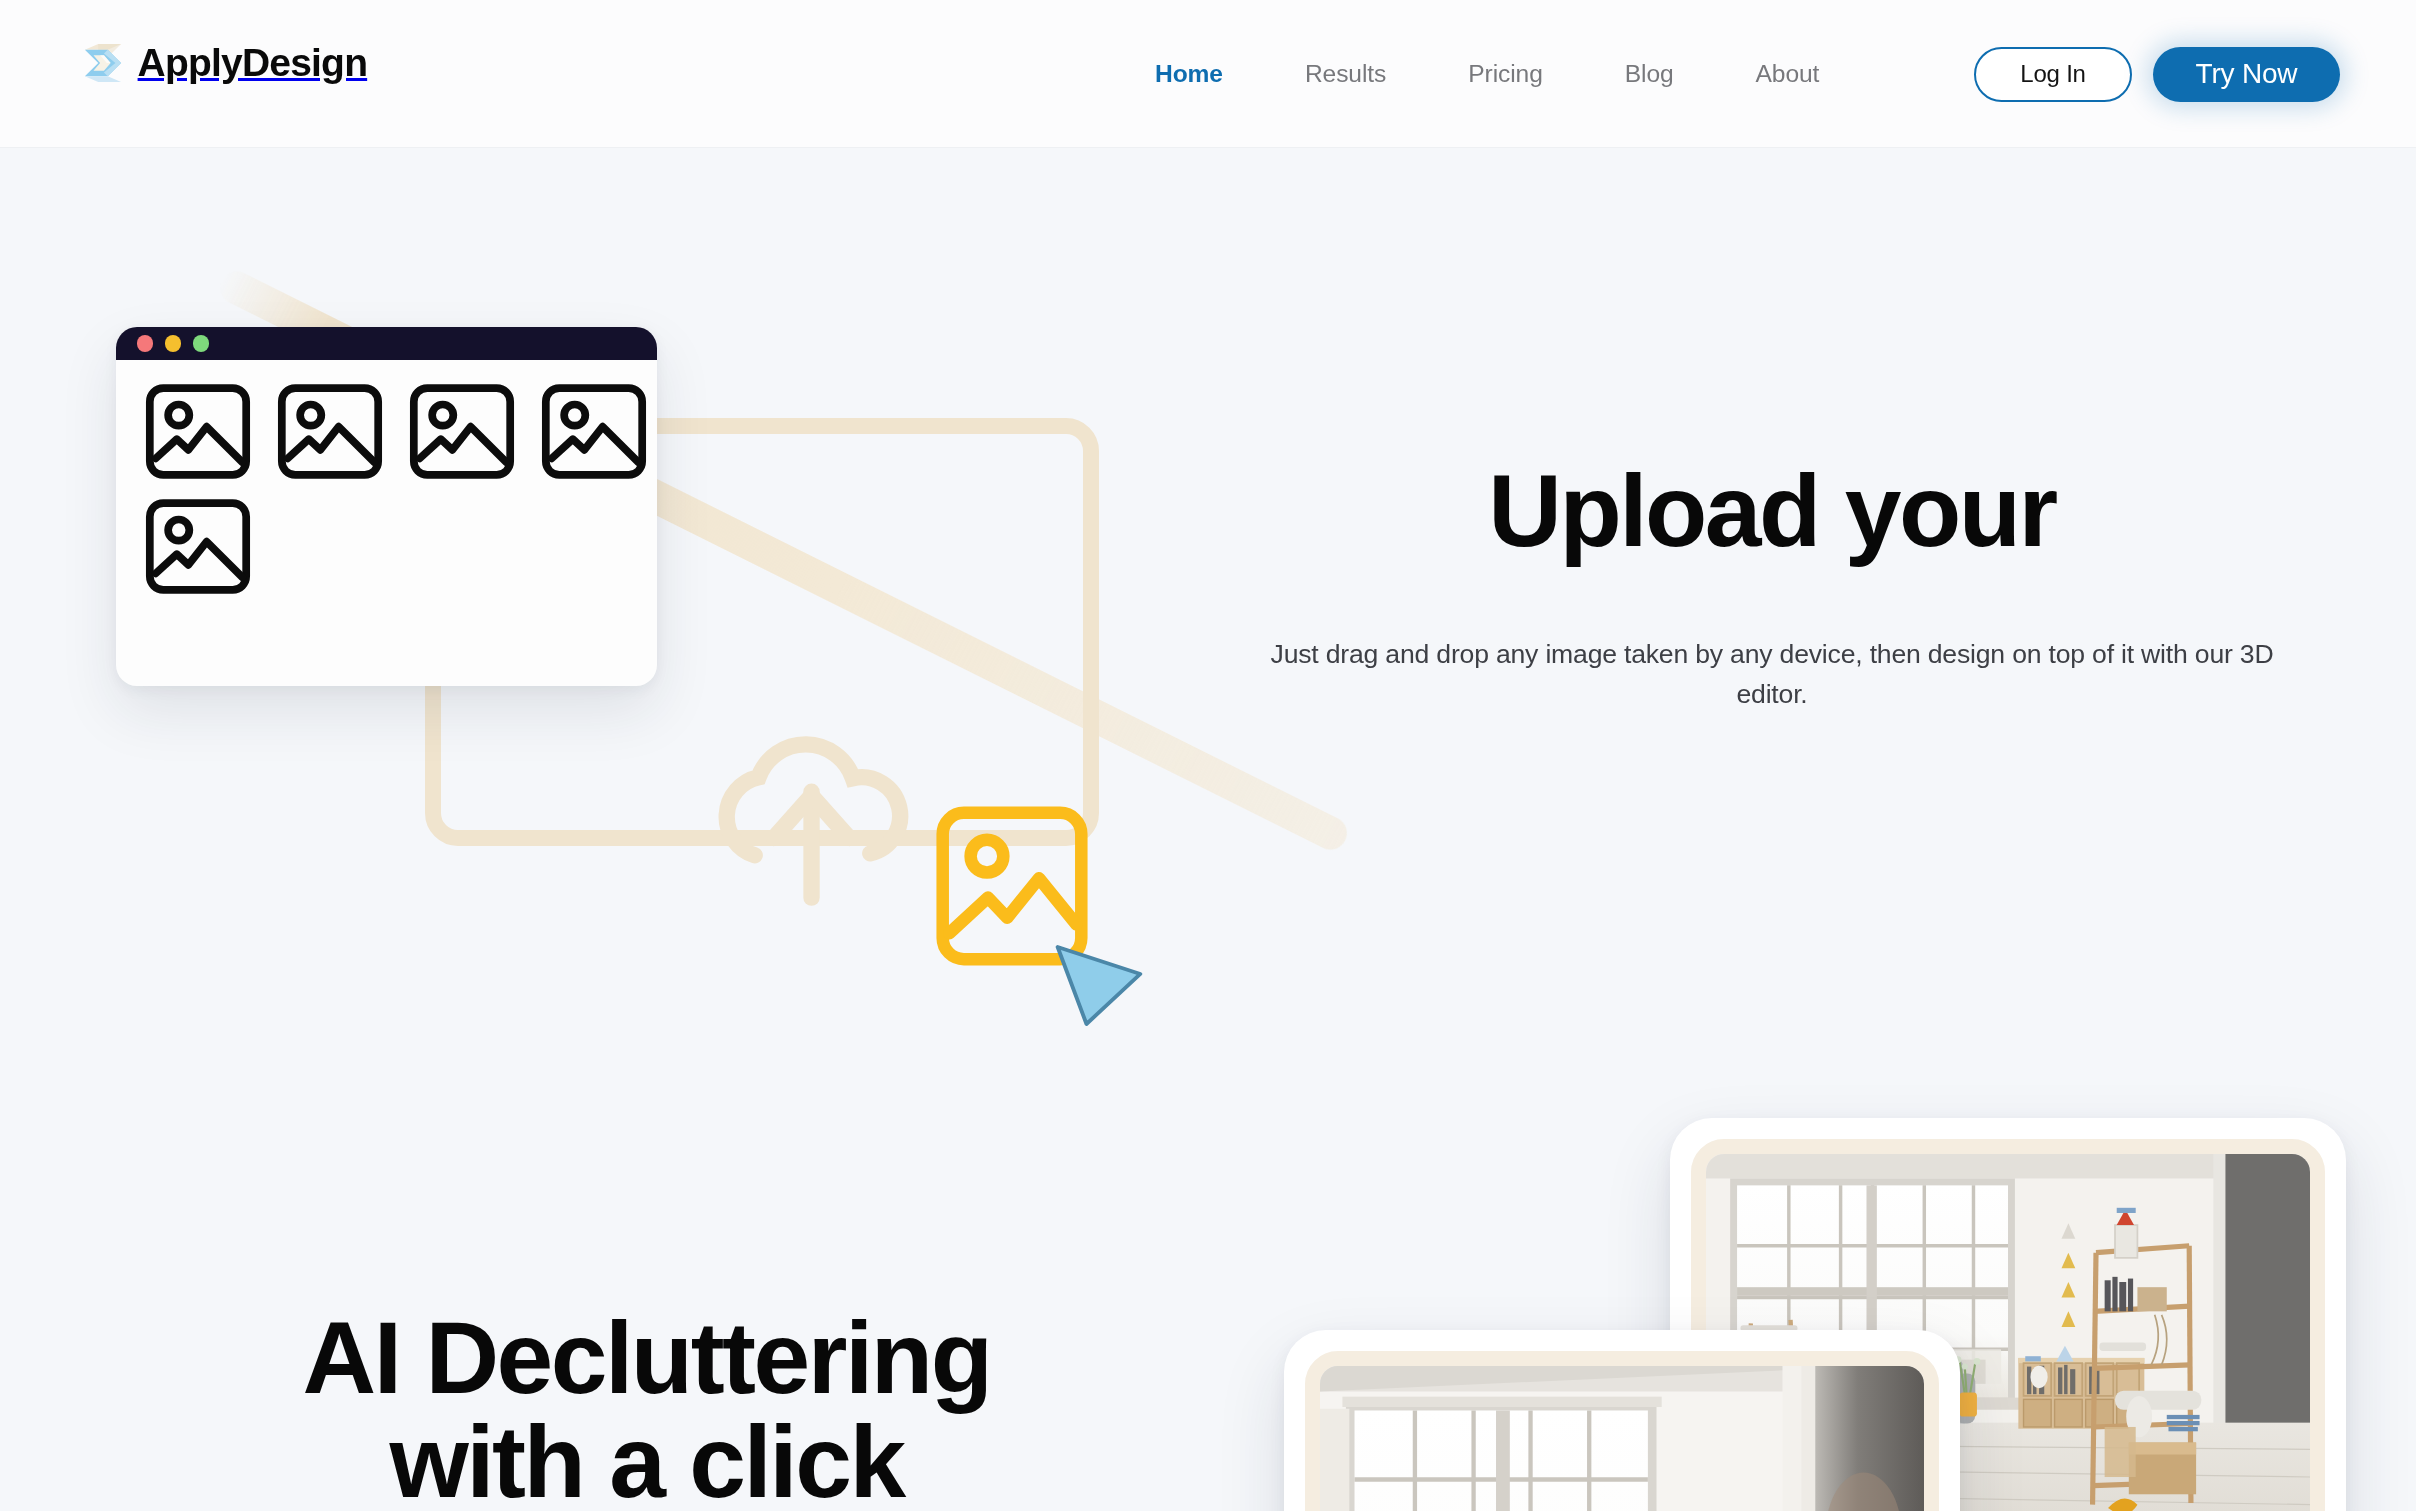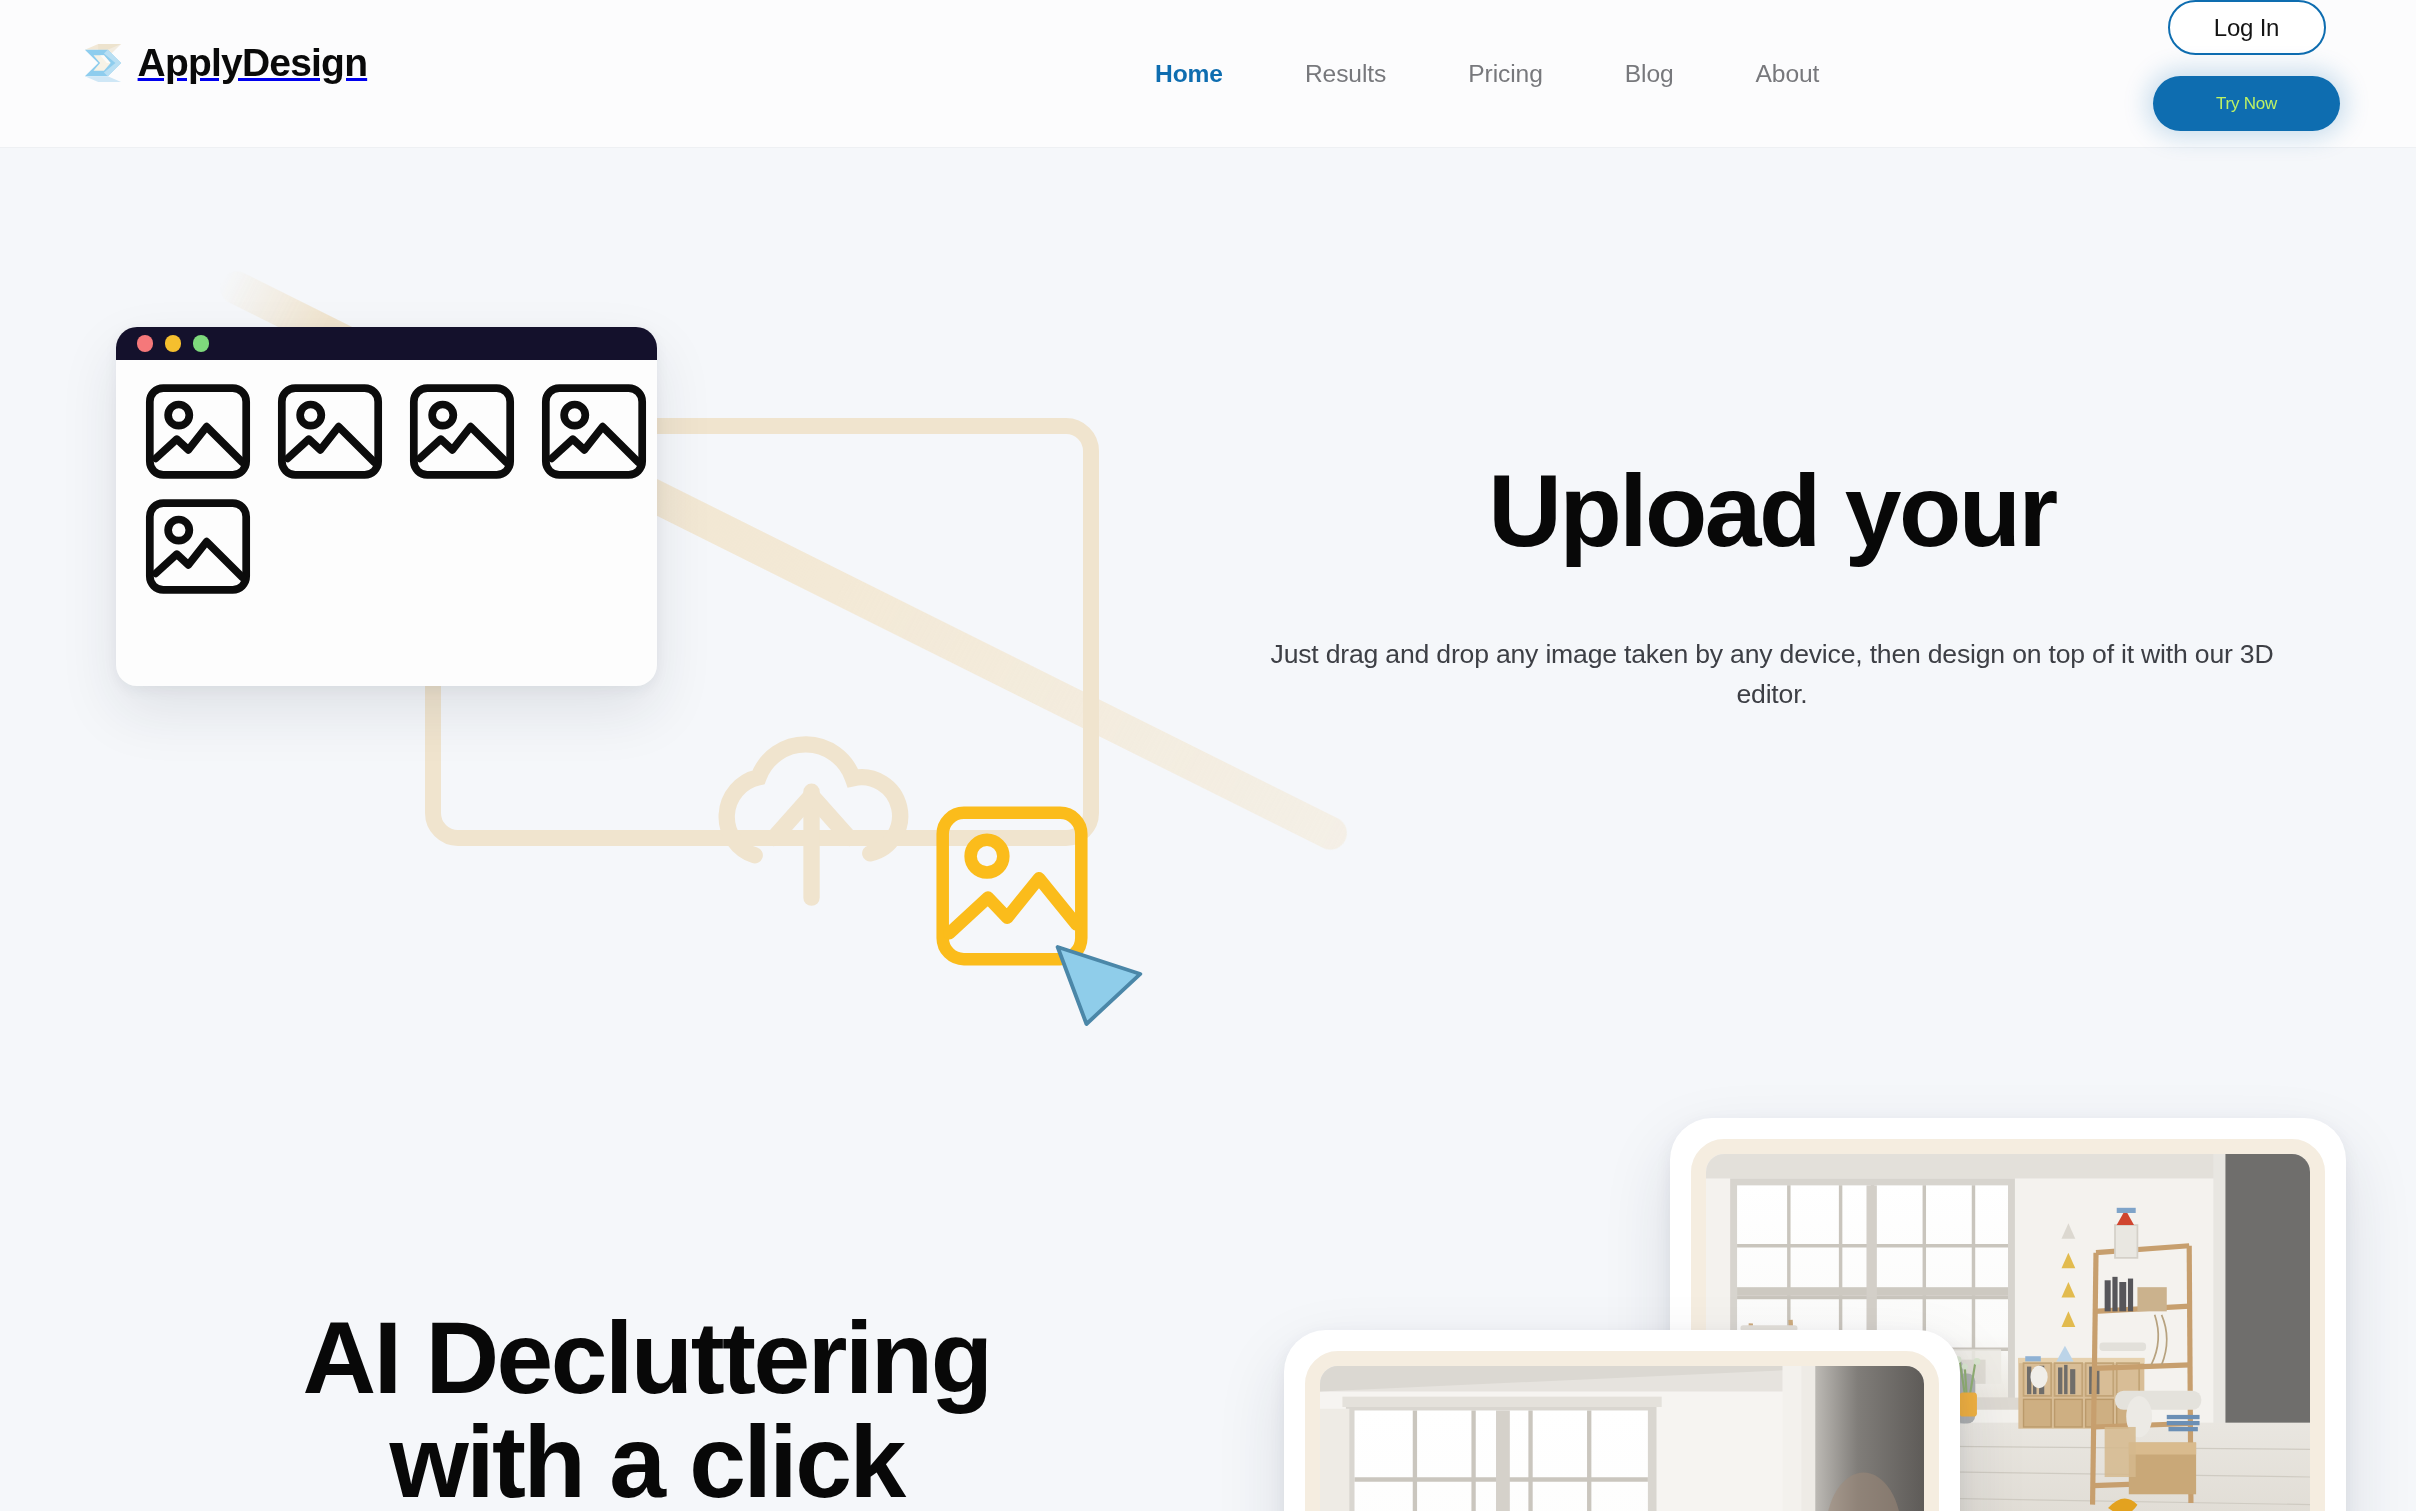--- a/index.html
+++ b/index.html
@@ -77,21 +77,20 @@
   }
 
   .header-actions {
     position: absolute;
     right: 77px;
     top: 0;
     height: 148px;
     display: flex;
     align-items: center;
     gap: 21px;
-    flex-direction: column;
   }
 
   .btn {
     border: none;
     cursor: pointer;
     font-family: inherit;
     white-space: nowrap;
   }
 
   .btn-login {
@@ -103,22 +102,22 @@
     color: #141414;
     font-size: 24px;
     letter-spacing: -0.2px;
   }
 
   .btn-try {
     width: 187px;
     height: 55px;
     border-radius: 29px;
     background: #0e6db0;
-    color: #bef264;
-    font-size: 17px;
+    color: #ffffff;
+    font-size: 28px;
     letter-spacing: -0.2px;
     box-shadow: 0 0 25px 5.8px rgba(14,109,176,0.22);
   }
 
   
   .page {
     position: relative;
     width: 2417px;
     height: 1363px;
     background: #f5f7fa;

